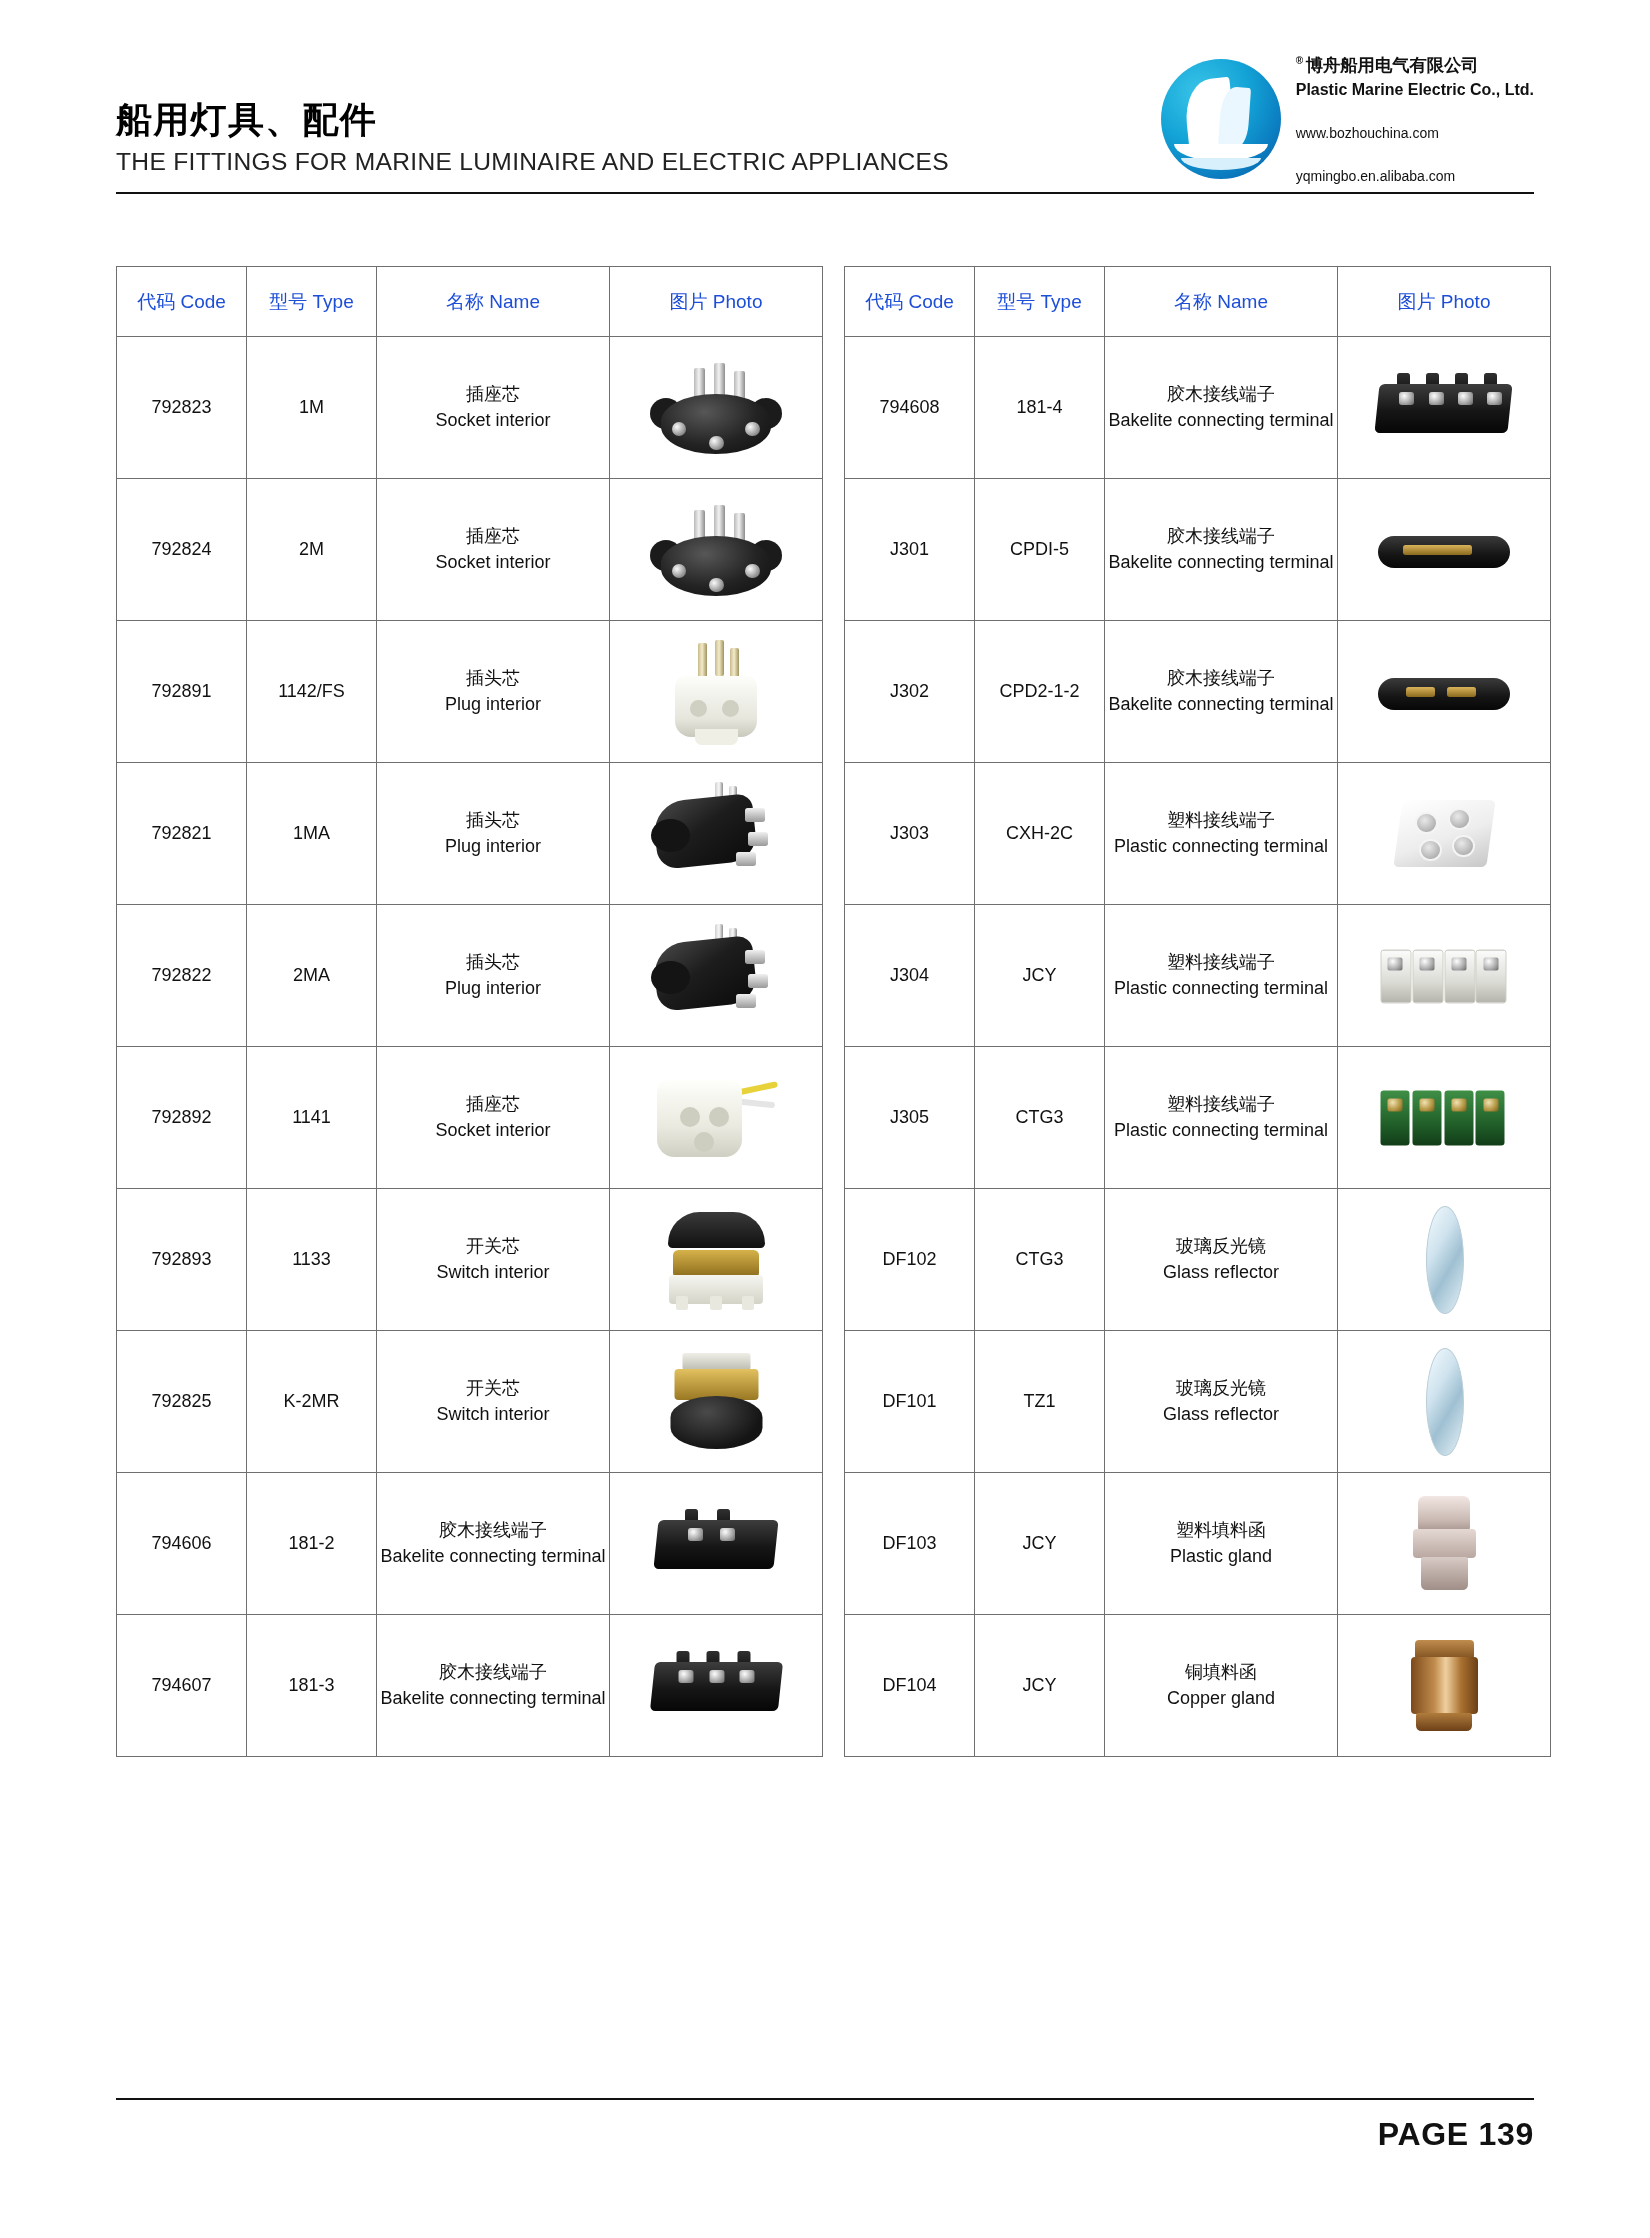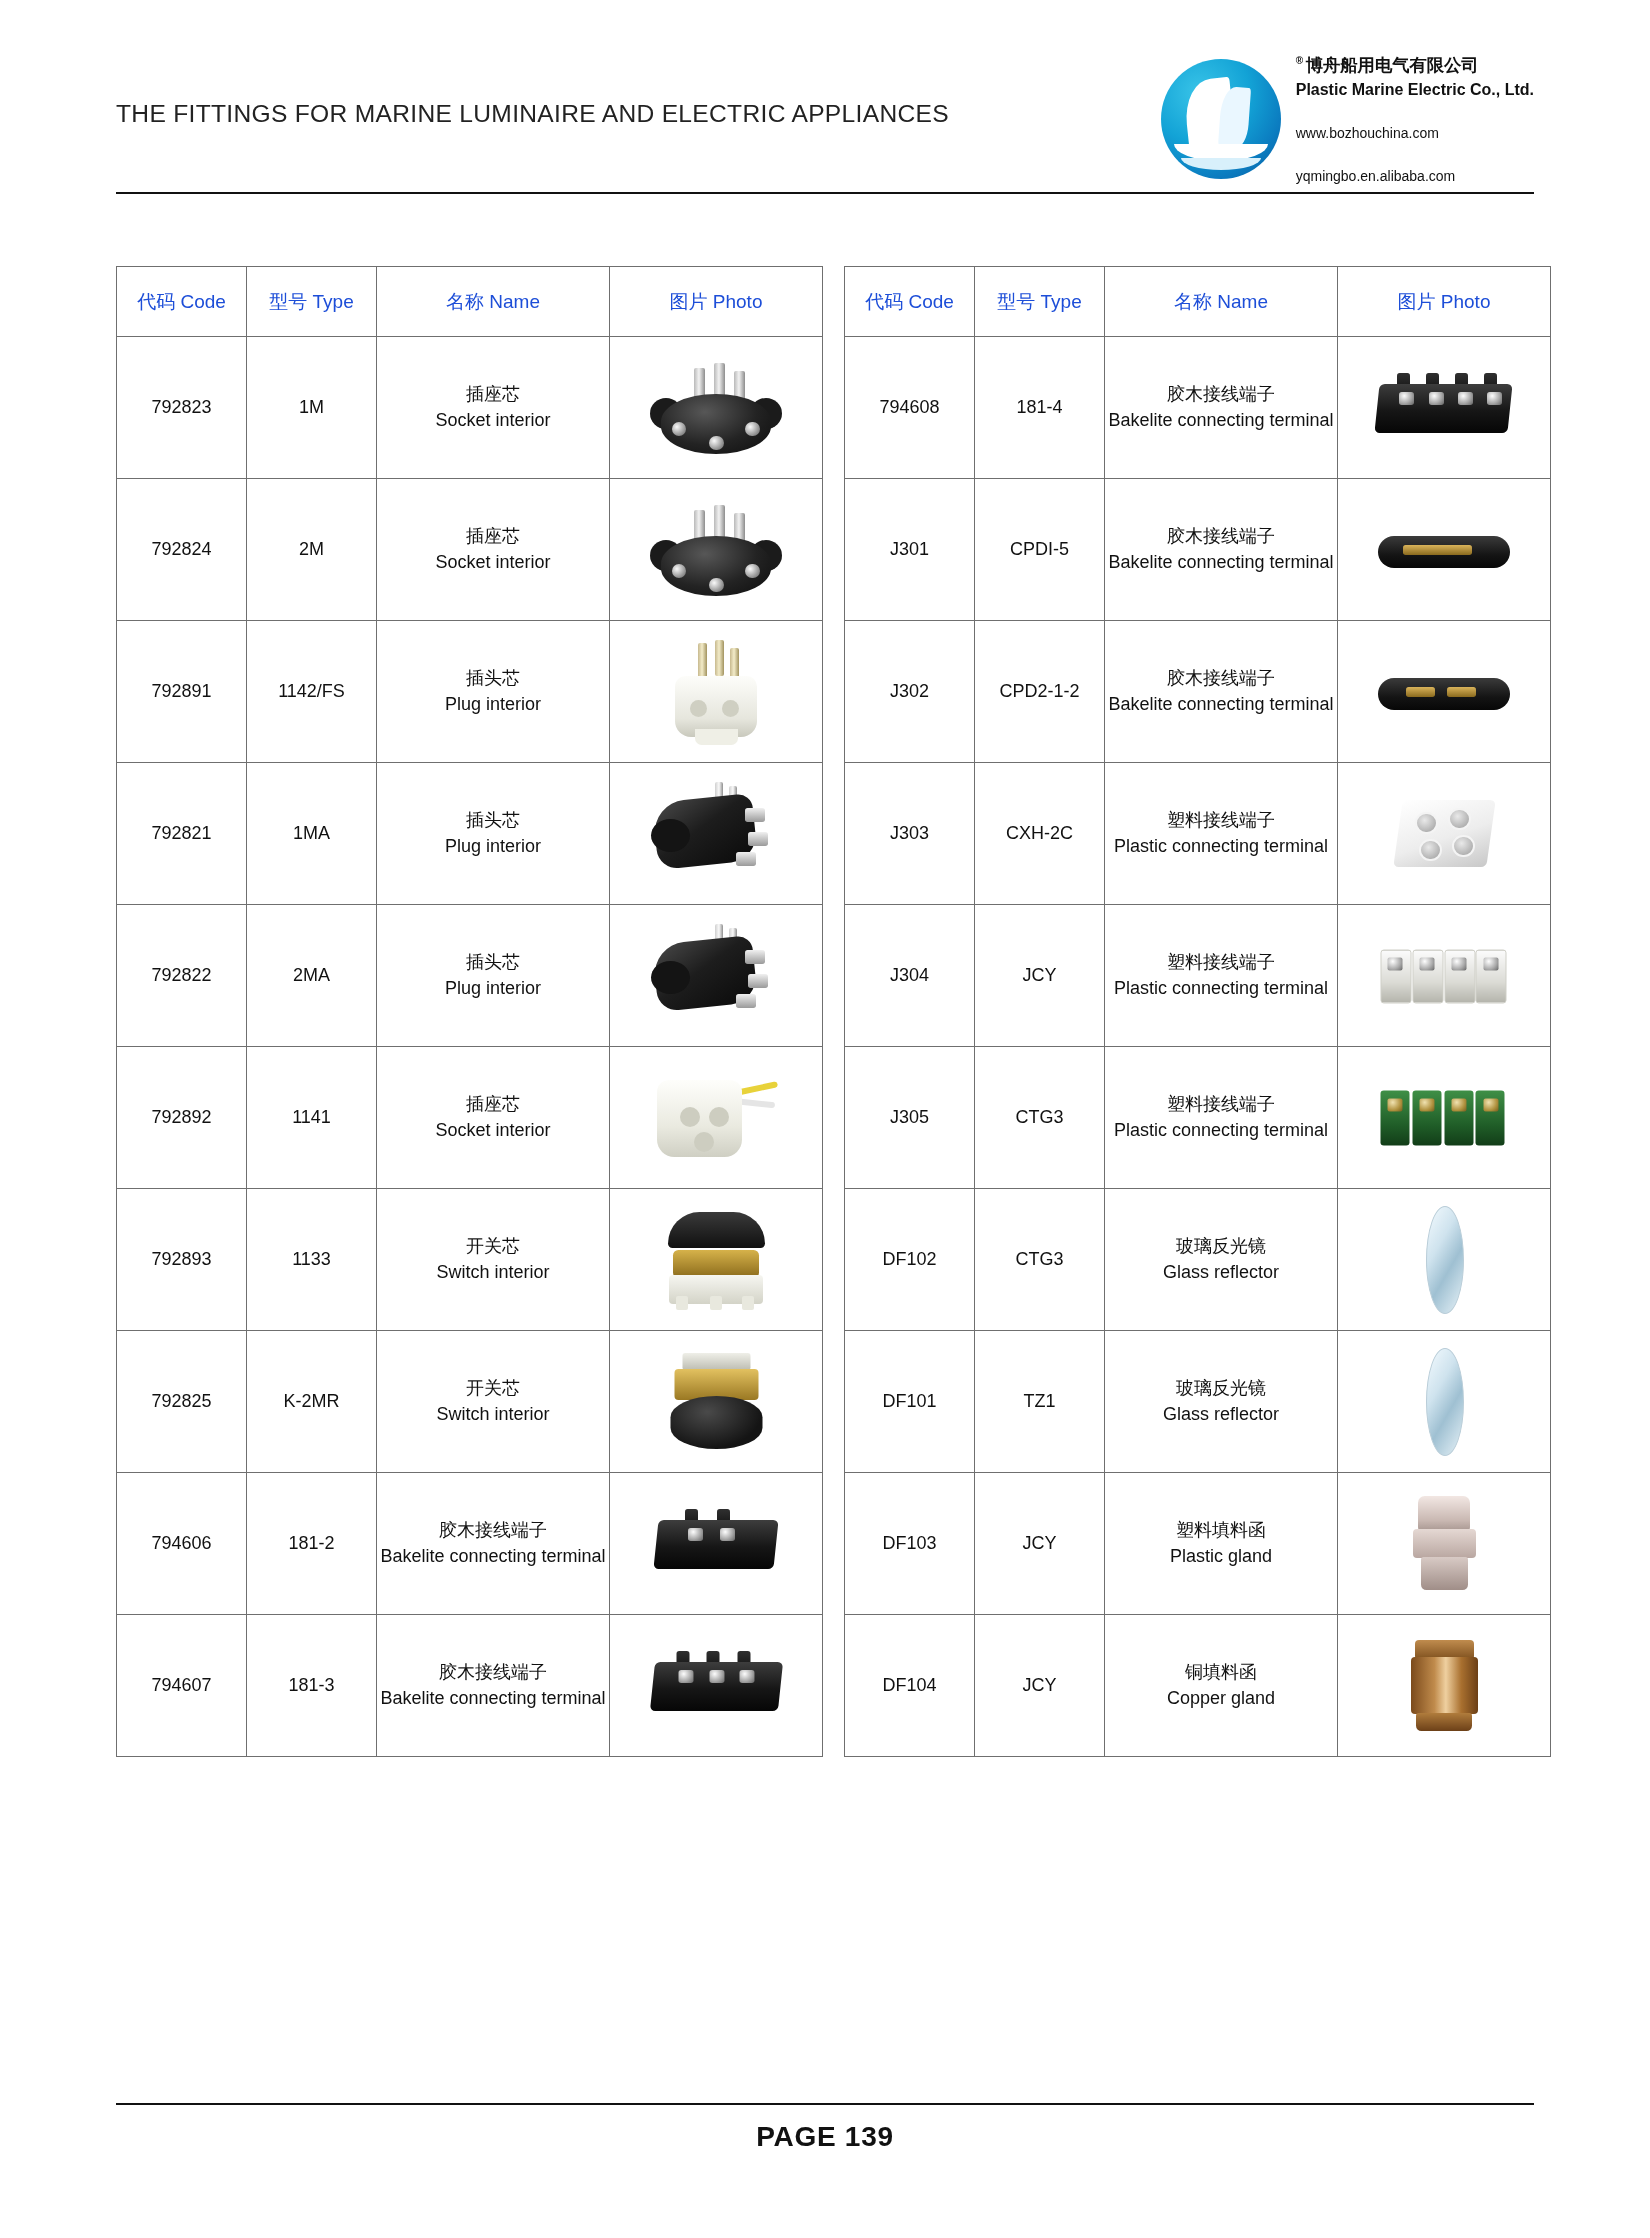--- a/index.html
+++ b/index.html
@@ -506,35 +506,36 @@
   .footer {
     position: absolute;
     left: 116px;
     right: 116px;
     bottom: 86px;
   }
   .rule-bottom {
     border-top: 2px solid #111;
   }
   .page-num {
-    text-align: center;
-    font-size: 28px;
+    text-align: right;
+    font-size: 32px;
     font-weight: bold;
     letter-spacing: 0.7px;
     color: #111;
     margin-top: 16px;
   }
 </style>
 </head>
 <body>
 
 <div class="page">
 
   <div class="header">
     <div class="title-block">
+      <div class="title-cn">船用灯具、配件</div>
       <div class="title-en">THE FITTINGS FOR MARINE LUMINAIRE AND ELECTRIC APPLIANCES</div>
     </div>
 
     <div class="brand">
       <div class="logo-mark">
         <div class="sail"></div>
         <div class="sail2"></div>
         <div class="wave"></div>
         <div class="wave2"></div>
       </div>

